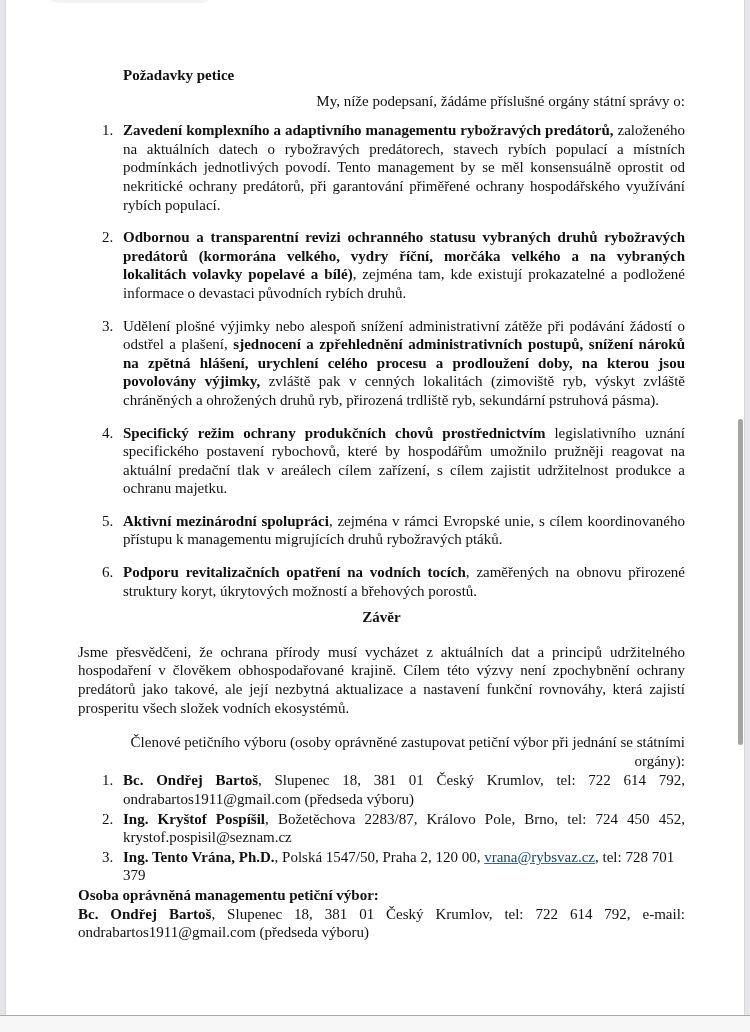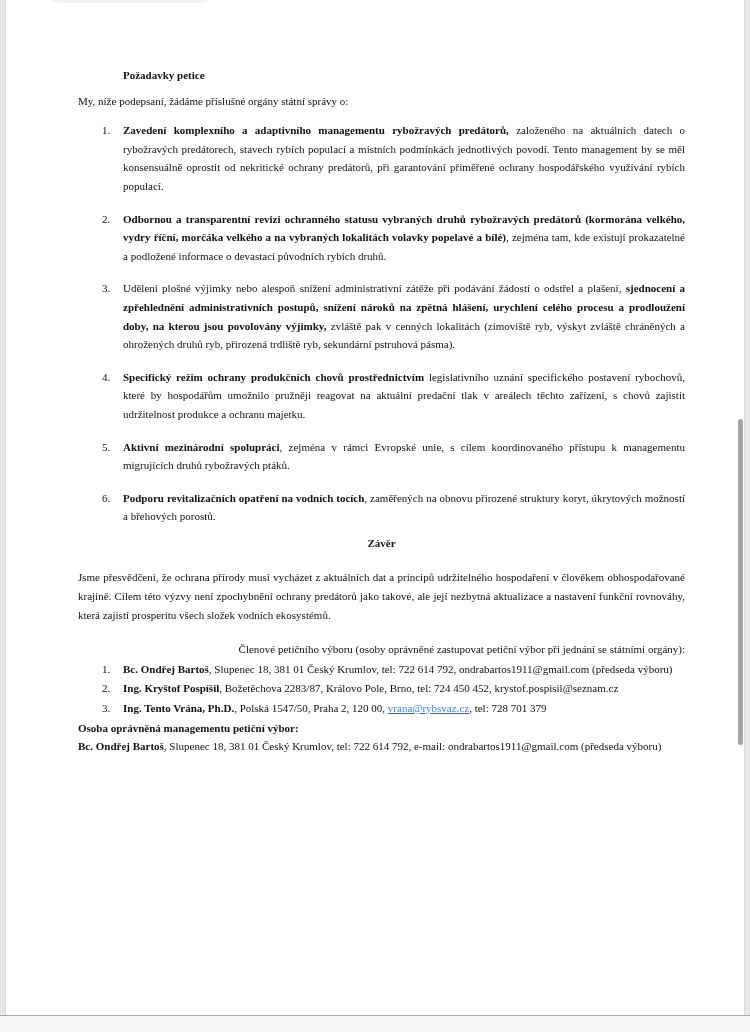--- a/index.html
+++ b/index.html
@@ -26,38 +26,38 @@
   .bottom-bar {
     position: absolute; left: 0; top: 1015px; width: 750px; height: 17px;
     background: #f7f7f8; border-top: 1px solid #a9a9ab;
   }
   .scrollbar {
     position: absolute; left: 738px; top: 419px; width: 5px; height: 326px;
     background: #a5a5a5; border-radius: 3px;
   }
   .content {
     position: absolute; left: 72px; top: 66px; width: 607px;
-    font-size: 11px; line-height: 18.6px;
+    font-size: 15px; line-height: 18.6px;
   }
   .h-title { margin: 0 0 7px 45px; font-weight: bold; }
-  .intro { margin: 0 0 11px 0; }
+  .intro { margin: 0 0 11px 0; text-align: right; }
   ol.demands { margin: 0; padding: 0; list-style: none; }
   ol.demands li {
     position: relative; padding-left: 45px; margin-bottom: 14px; text-align: justify;
   }
   ol.demands li .num { position: absolute; left: 24px; top: 0; }
   b { font-weight: bold; }
   .sec-title { font-weight: bold; margin: 0 0 8px 0; text-align: center; }
   .para { text-align: justify; margin: 16px 0 11px 0; }
   ol.members { margin: 0; padding: 0; list-style: none; }
   ol.members li {
     position: relative; padding-left: 45px; text-align: justify; margin-bottom: 1px;
   }
   ol.members li .num { position: absolute; left: 24px; top: 0; }
-  .link { color: #3b82f6; text-decoration: underline; text-decoration-color: #3b6a86; }
+  .link { color: #0c4a6e; text-decoration: underline; text-decoration-color: #3b6a86; }
   .rep-title { font-weight: bold; margin: 0; }
   .rep { text-align: justify; margin: 0; }
 </style>
 </head>
 <body>
 
 <div class="viewer">
   <div class="page">
     <div class="top-pill"></div>
 
@@ -69,21 +69,21 @@
         <li>
           <span class="num">1.</span><b>Zavedení komplexního a adaptivního managementu rybožravých predátorů,</b><span> založeného na aktuálních datech o rybožravých predátorech, stavech rybích populací a místních podmínkách jednotlivých povodí. Tento management by se měl konsensuálně oprostit od nekritické ochrany predátorů, při garantování přiměřené ochrany hospodářského využívání rybích populací.</span>
         </li>
         <li>
           <span class="num">2.</span><b>Odbornou a transparentní revizi ochranného statusu vybraných druhů rybožravých predátorů (kormorána velkého, vydry říční, morčáka velkého a na vybraných lokalitách volavky popelavé a bílé)</b><span>, zejména tam, kde existují prokazatelné a podložené informace o devastaci původních rybích druhů.</span>
         </li>
         <li>
           <span class="num">3.</span><span>Udělení plošné výjimky nebo alespoň snížení administrativní zátěže při podávání žádostí o odstřel a plašení, </span><b>sjednocení a zpřehlednění administrativních postupů, snížení nároků na zpětná hlášení, urychlení celého procesu a prodloužení doby, na kterou jsou povolovány výjimky,</b><span> zvláště pak v cenných lokalitách (zimoviště ryb, výskyt zvláště chráněných a ohrožených druhů ryb, přirozená trdliště ryb, sekundární pstruhová pásma).</span>
         </li>
         <li>
-          <span class="num">4.</span><b>Specifický režim ochrany produkčních chovů prostřednictvím</b><span> legislativního uznání specifického postavení rybochovů, které by hospodářům umožnilo pružněji reagovat na aktuální predační tlak v areálech těchto zařízení, s chovů zajistit udržitelnost produkce a ochranu majetku.</span>
+          <span class="num">4.</span><b>Specifický režim ochrany produkčních chovů prostřednictvím</b><span> legislativního uznání specifického postavení rybochovů, které by hospodářům umožnilo pružněji reagovat na aktuální predační tlak v areálech cílem zařízení, s cílem zajistit udržitelnost produkce a ochranu majetku.</span>
         </li>
         <li>
           <span class="num">5.</span><b>Aktivní mezinárodní spolupráci</b><span>, zejména v rámci Evropské unie, s cílem koordinovaného přístupu k managementu migrujících druhů rybožravých ptáků.</span>
         </li>
         <li style="margin-bottom:8px;">
           <span class="num">6.</span><b>Podporu revitalizačních opatření na vodních tocích</b><span>, zaměřených na obnovu přirozené struktury koryt, úkrytových možností a břehových porostů.</span>
         </li>
       </ol>
 
       <p class="sec-title">Závěr</p>

